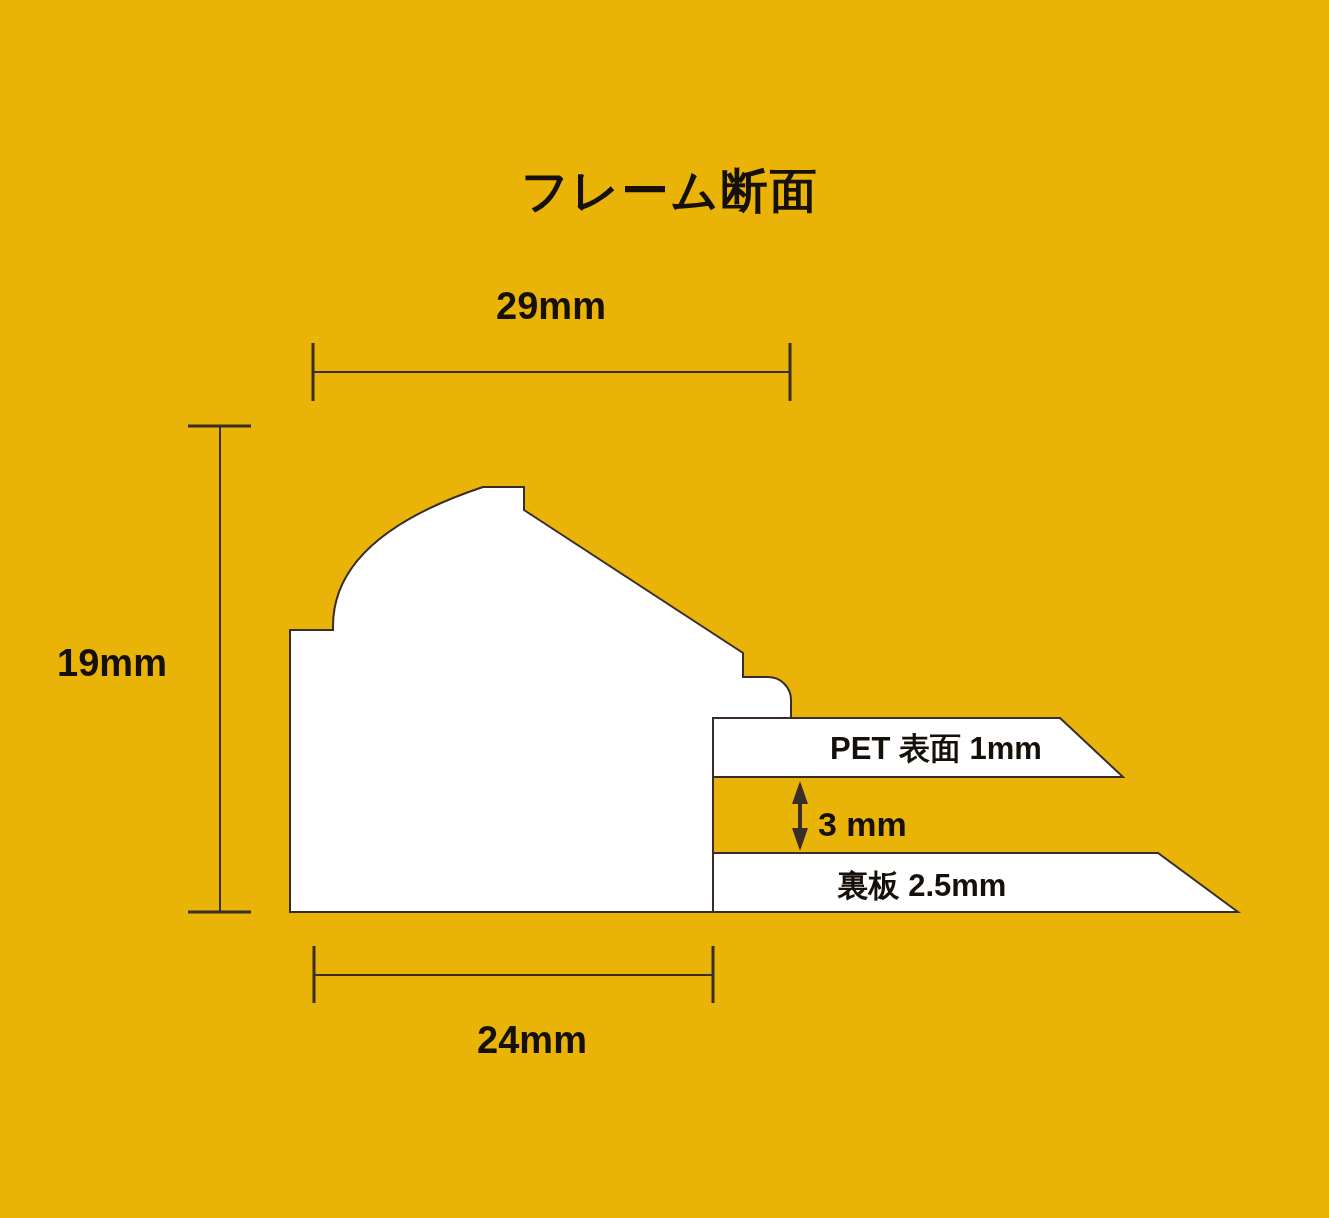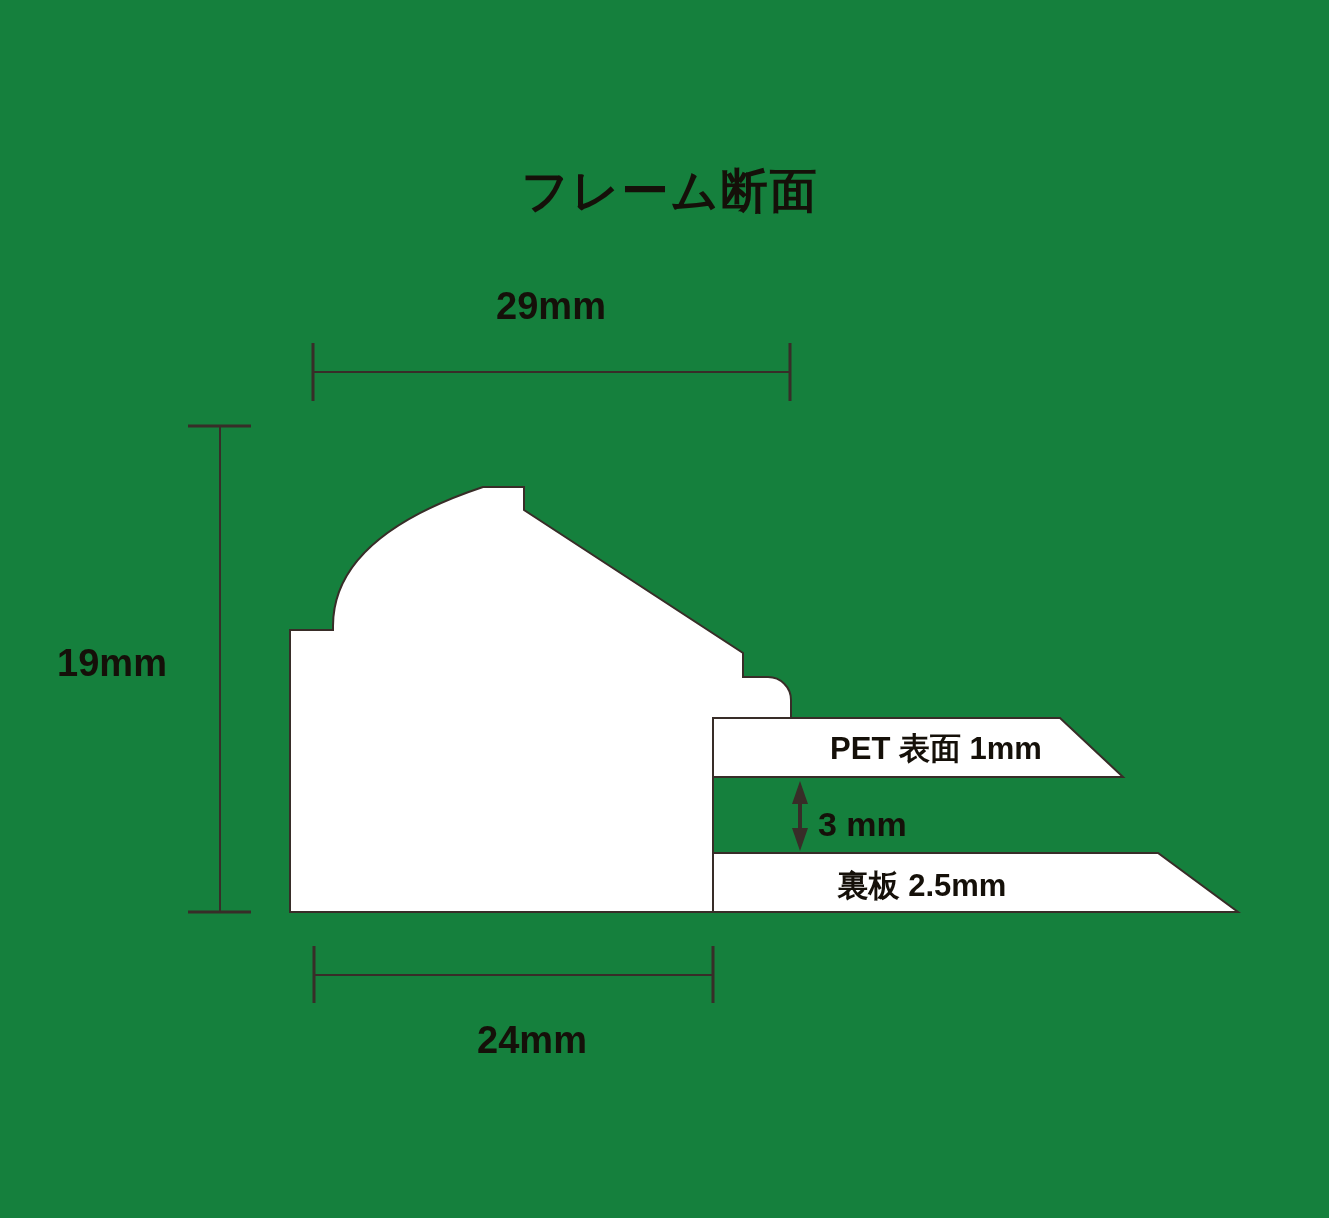--- a/index.html
+++ b/index.html
@@ -7,21 +7,21 @@
     padding: 0;
     background: #ffffff;
     width: 1329px;
     height: 1218px;
     font-family: "Liberation Sans", "DejaVu Sans", sans-serif;
   }
   .stage {
     position: relative;
     width: 1329px;
     height: 1218px;
-    background: #15803d;
+    background: #eab308;
     overflow: hidden;
   }
   svg { display: block; }
   .outline {
     fill: #ffffff;
     stroke: #382d28;
     stroke-width: 2;
     stroke-linejoin: miter;
   }
   .dimline {

